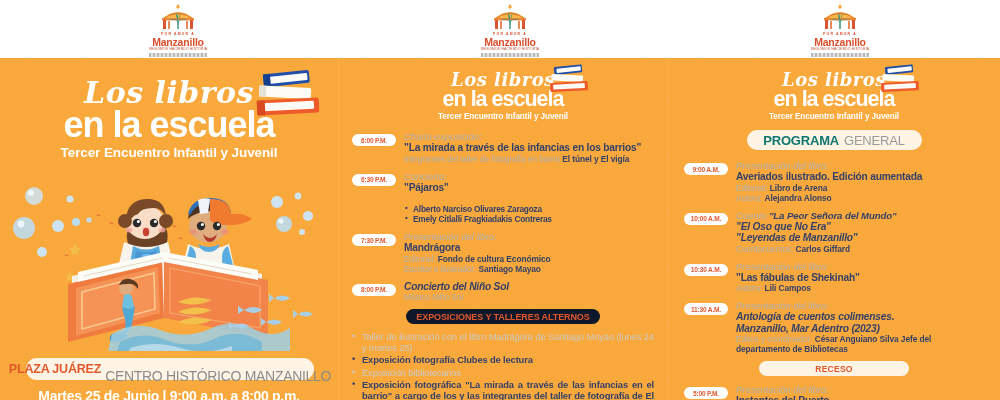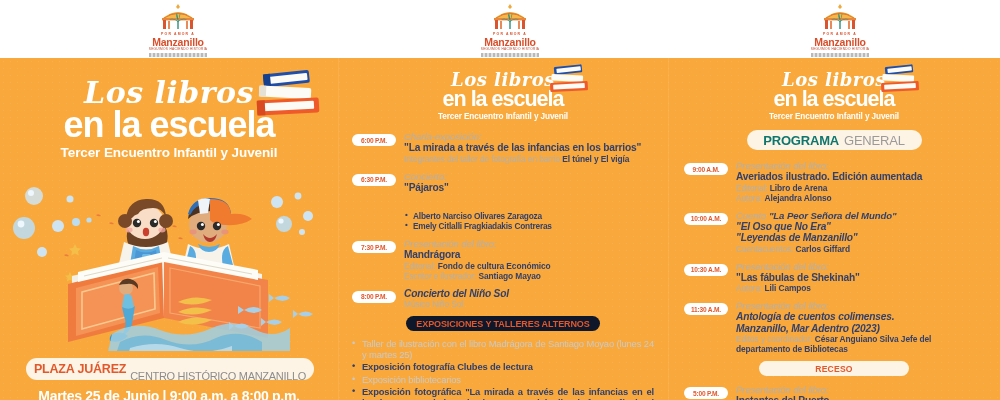--- a/index.html
+++ b/index.html
@@ -82,21 +82,21 @@
 
   
   .left-head { position: absolute; left: 0; top: 20px; width: 338px; }
   .left-art { position: absolute; left: 12px; top: 108px; width: 316px; height: 185px; }
   .venue-pill {
     position: absolute; left: 26px; top: 300px; width: 288px; height: 22px;
     background: #fdf4e6; border-radius: 12px; display: flex; align-items: center;
     justify-content: center; gap: 4px; white-space: nowrap;
   }
   .venue-strong { color: #e2582b; font-weight: bold; font-size: 12.5px; letter-spacing: -.2px; }
-  .venue-rest { color: #8c8c8c; font-size: 11px; letter-spacing: -.3px; margin-top: 14px; }
+  .venue-rest { color: #8c8c8c; font-size: 14px; letter-spacing: -.3px; margin-top: 14px; }
   .date-line {
     position: absolute; left: 0; top: 330px; width: 338px; text-align: center;
     color: #ffffff; font-weight: bold; font-size: 14px; letter-spacing: -.3px;
   }
   .row { display: flex; align-items: flex-start; margin-bottom: 7px; }
   .time-pill {
     flex: 0 0 auto; min-width: 44px; height: 12px; background: #fff;
     border-radius: 7px; color: #e2582b; font-weight: bold; font-size: 6.6px;
     display: flex; align-items: center; justify-content: center;
     padding: 0 4px; margin-top: 3px; letter-spacing: -.2px; white-space: nowrap;
@@ -107,21 +107,21 @@
     letter-spacing: -.1px;
   }
   .kicker .kq { color: #33406b; font-weight: bold; font-style: italic; }
   .title {
     color: #33406b; font-weight: bold; font-size: 10.2px; line-height: 11.5px;
     letter-spacing: -.2px;
   }
   .title.ital { font-style: italic; }
   .meta { color: #b0b0b0; font-size: 8.4px; line-height: 10px; letter-spacing: -.1px; }
   .meta b { color: #33406b; }
-  .namelist { list-style: none; margin-top: 18px; }
+  .namelist { list-style: none; margin-top: 11px; }
   .namelist li {
     color: #33406b; font-weight: bold; font-size: 8.3px; line-height: 10px;
     padding-left: 9px; position: relative; letter-spacing: -.2px;
   }
   .namelist li::before {
     content: "•"; position: absolute; left: 1px; top: -1px; font-size: 8px;
   }
 
   
   .banner-pill {

